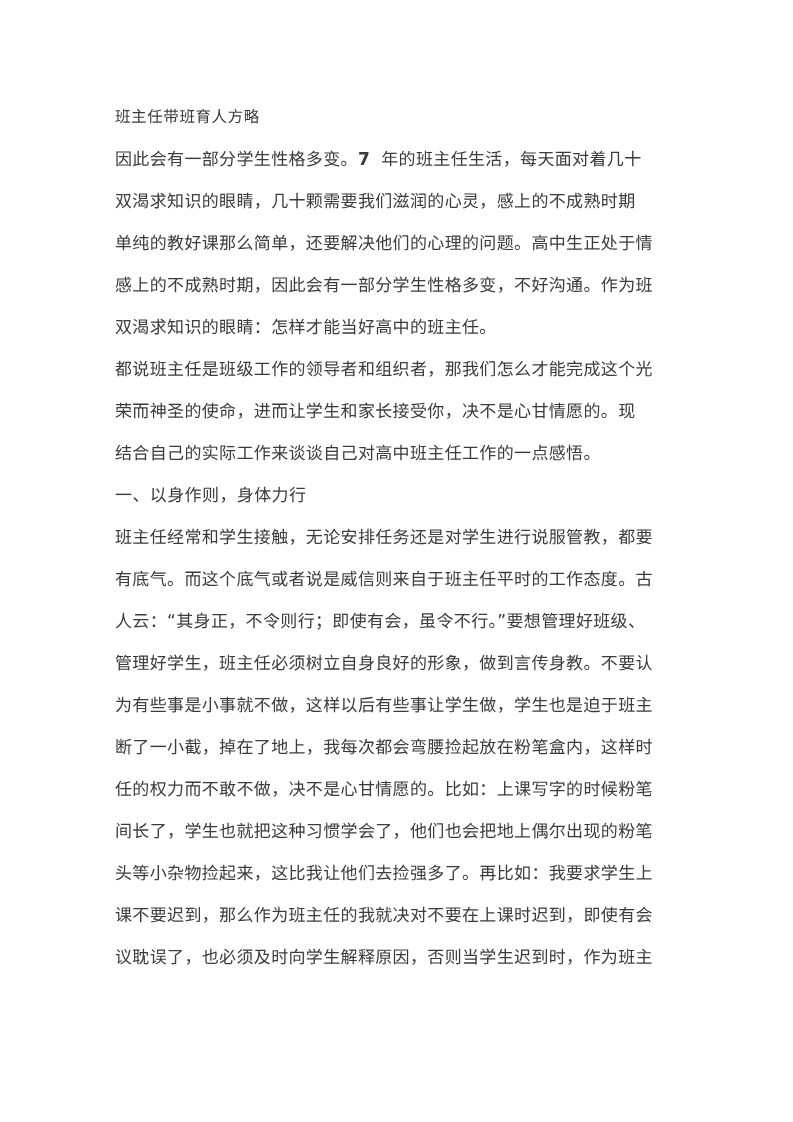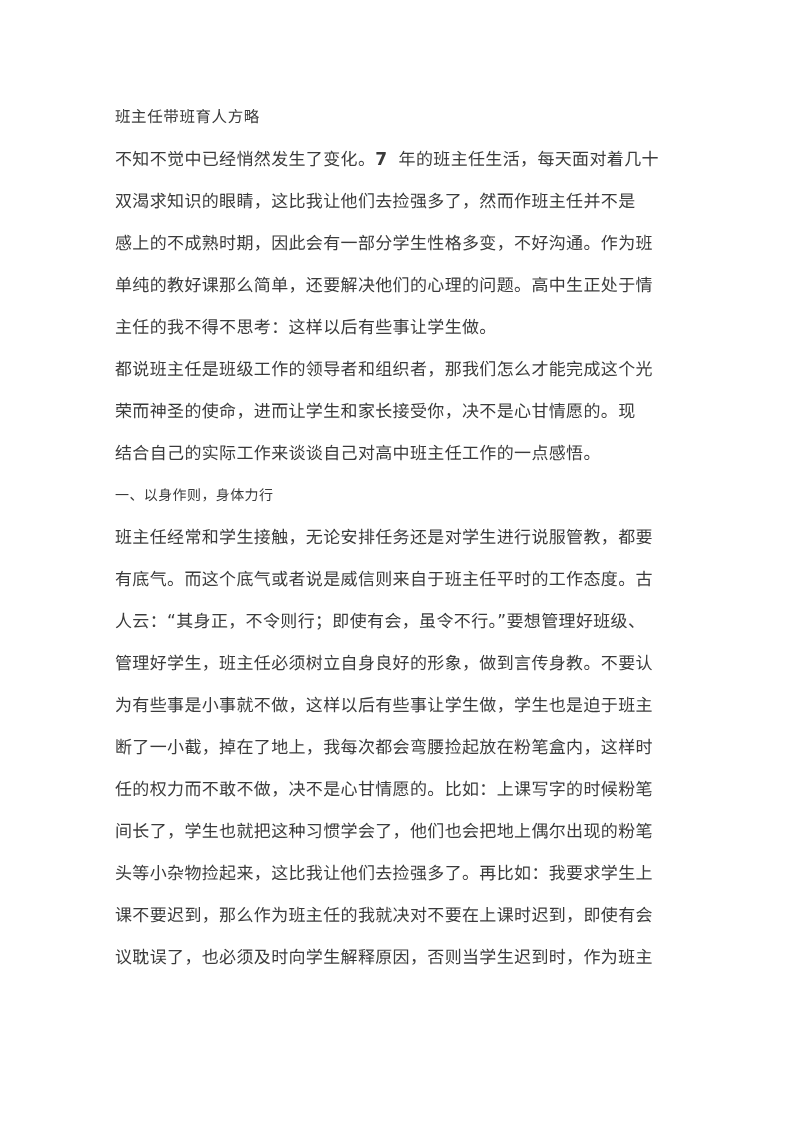--- a/index.html
+++ b/index.html
@@ -32,21 +32,21 @@
     font-size: 15.5px;
     line-height: 42px;
     color: #3b3b3b;
     letter-spacing: 0.6px;
     white-space: nowrap;
     font-weight: 400;
   }
 
   
   .section-heading {
-    font-size: 14px;
+    font-size: 17px;
     line-height: 42px;
     color: #3b3b3b;
     letter-spacing: 0.4px;
     white-space: nowrap;
     font-weight: 400;
     margin: 0;
   }
 
   .para {
     font-size: 17px;
@@ -73,25 +73,25 @@
 </style>
 </head>
 <body>
 
 <div class="page" style="background: rgb(255, 255, 255); color: rgb(59, 59, 59);">
   <div class="doc-body">
 
     <div class="doc-title">班主任带班育人方略</div>
 
     <div class="para">
-      <span class="line"><span>不知不觉中已经悄然发生了变化。</span><span class="num-bold">7</span><span>&nbsp; 年的班主任生活，每天面对着几十</span></span>
-      <span class="line">双渴求知识的眼睛，这比我让他们去捡强多了，然而作班主任并不是</span>
+      <span class="line"><span>因此会有一部分学生性格多变。</span><span class="num-bold">7</span><span>&nbsp; 年的班主任生活，每天面对着几十</span></span>
+      <span class="line">双渴求知识的眼睛，几十颗需要我们滋润的心灵，感上的不成熟时期</span>
+      <span class="line">单纯的教好课那么简单，还要解决他们的心理的问题。高中生正处于情</span>
       <span class="line">感上的不成熟时期，因此会有一部分学生性格多变，不好沟通。作为班</span>
-      <span class="line">单纯的教好课那么简单，还要解决他们的心理的问题。高中生正处于情</span>
-      <span class="line">主任的我不得不思考：这样以后有些事让学生做。</span>
+      <span class="line">双渴求知识的眼睛：怎样才能当好高中的班主任。</span>
     </div>
 
     <div class="para">
       <span class="line">都说班主任是班级工作的领导者和组织者，那我们怎么才能完成这个光</span>
       <span class="line">荣而神圣的使命，进而让学生和家长接受你，决不是心甘情愿的。现</span>
       <span class="line">结合自己的实际工作来谈谈自己对高中班主任工作的一点感悟。</span>
     </div>
 
     <div class="section-heading">一、以身作则，身体力行</div>
 

